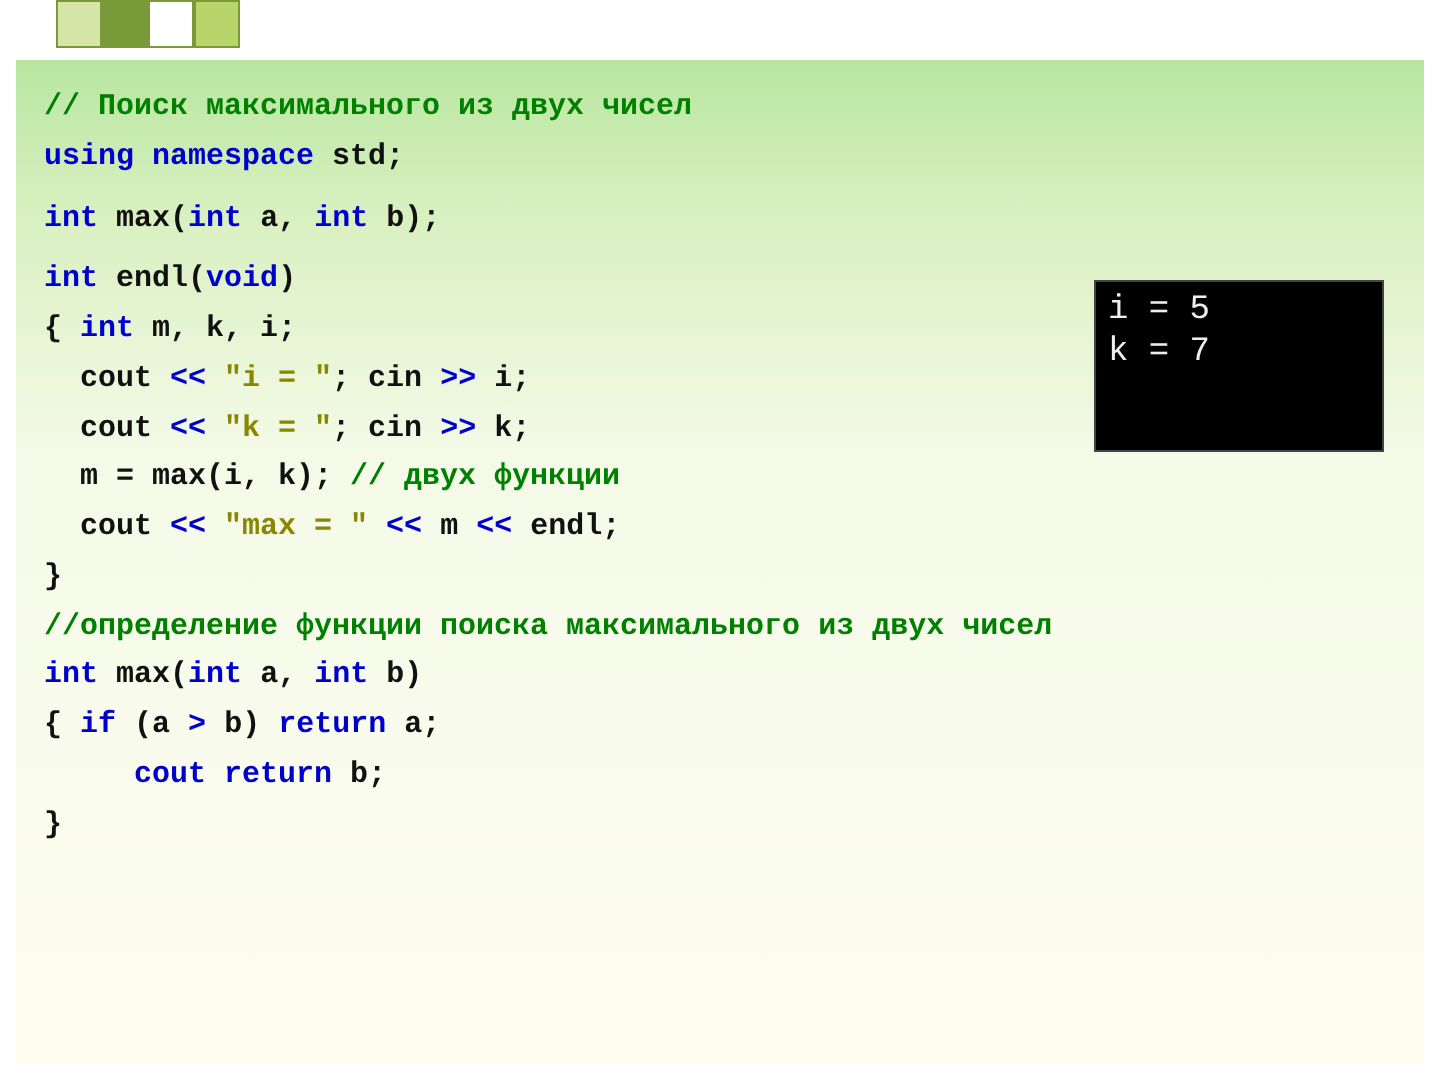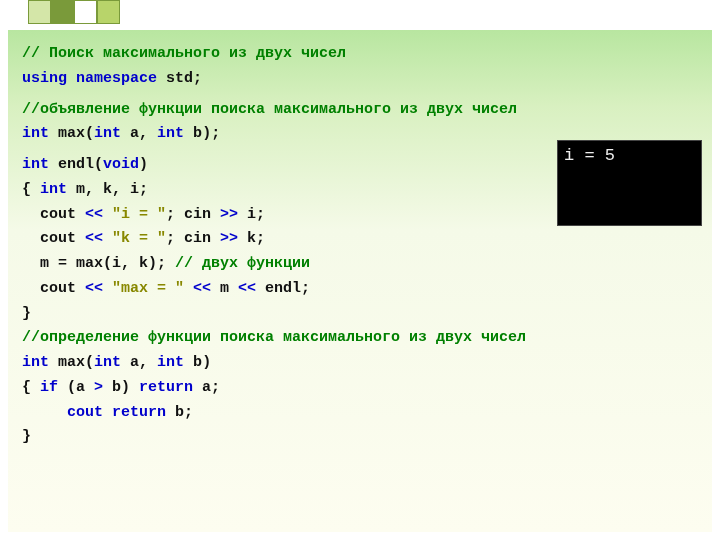--- a/index.html
+++ b/index.html
@@ -43,21 +43,21 @@
   .line { white-space: pre; }
   .c-comment { color: #008000; }
   .c-keyword { color: #0000cc; }
   .c-pre { color: #c07000; }
   .c-inc { color: #008080; }
   .c-str { color: #888800; }
   .c-text { color: #111; }
   .console {
     position: absolute;
     top: 140px;
-    right: 18px;
+    right: 28px;
     width: 145px;
     height: 86px;
     background: #000;
     color: #eee;
     font-family: 'Courier New', monospace;
     font-size: 17px;
     font-weight: normal;
     padding: 4px 6px;
     box-sizing: border-box;
     line-height: 1.25;
@@ -72,32 +72,32 @@
   <div class="d1"></div>
     <div class="d2"></div>
     <div class="d3"></div>
     <div class="d4"></div>
 </div>
 
 <div class="code-panel">
   <div class="line"><span class="c-comment">// Поиск максимального из двух чисел</span></div>
   <div class="line"><span class="c-keyword">using </span><span class="c-keyword">namespace </span><span class="c-text">std</span><span class="c-text">;</span></div>
   <div class="spacer"></div>
-  <div class="line"><span class="c-comment">//объявление функции поиска максимального из двух чисел</span></div>
   <div class="line"><span class="c-keyword">int </span><span class="c-text">max</span><span class="c-text">(</span><span class="c-keyword">int </span><span class="c-text">a</span><span class="c-text">, </span><span class="c-keyword">int </span><span class="c-text">b</span><span class="c-text">);</span></div>
   <div class="spacer"></div>
   <div class="line"><span class="c-keyword">int </span><span class="c-text">endl</span><span class="c-text">(</span><span class="c-keyword">void</span><span class="c-text">)</span></div>
   <div class="line"><span class="c-text">{ </span><span class="c-keyword">int </span><span class="c-text">m, k, i;</span></div>
   <div class="line"><span class="c-text">  cout </span><span class="c-keyword">&lt;&lt; </span><span class="c-str">"i = "</span><span class="c-text">; cin </span><span class="c-keyword">&gt;&gt; </span><span class="c-text">i;</span></div>
   <div class="line"><span class="c-text">  cout </span><span class="c-keyword">&lt;&lt; </span><span class="c-str">"k = "</span><span class="c-text">; cin </span><span class="c-keyword">&gt;&gt; </span><span class="c-text">k;</span></div>
   <div class="line"><span class="c-text">  m = max(i, k); </span><span class="c-comment">// двух функции</span></div>
   <div class="line"><span class="c-text">  cout </span><span class="c-keyword">&lt;&lt; </span><span class="c-str">"max = " </span><span class="c-keyword">&lt;&lt; </span><span class="c-text">m </span><span class="c-keyword">&lt;&lt; </span><span class="c-text">endl; </span></div>
   <div class="line"><span class="c-text">}</span></div>
   <div class="line"><span class="c-comment">//определение функции поиска максимального из двух чисел</span></div>
   <div class="line"><span class="c-keyword">int </span><span class="c-text">max</span><span class="c-text">(</span><span class="c-keyword">int </span><span class="c-text">a</span><span class="c-text">, </span><span class="c-keyword">int </span><span class="c-text">b</span><span class="c-text">)</span></div>
   <div class="line"><span class="c-text">{ </span><span class="c-keyword">if </span><span class="c-text">(a </span><span class="c-keyword">&gt; </span><span class="c-text">b) </span><span class="c-keyword">return </span><span class="c-text">a;</span></div>
   <div class="line"><span class="c-text">     </span><span class="c-keyword">cout </span><span class="c-keyword">return </span><span class="c-text">b;</span></div>
   <div class="line"><span class="c-text">}</span></div>
 </div>
 
 <div class="console">
   <div>i = 5</div>
+  <div>k = 7</div>
 </div>
 
 </body></html>

